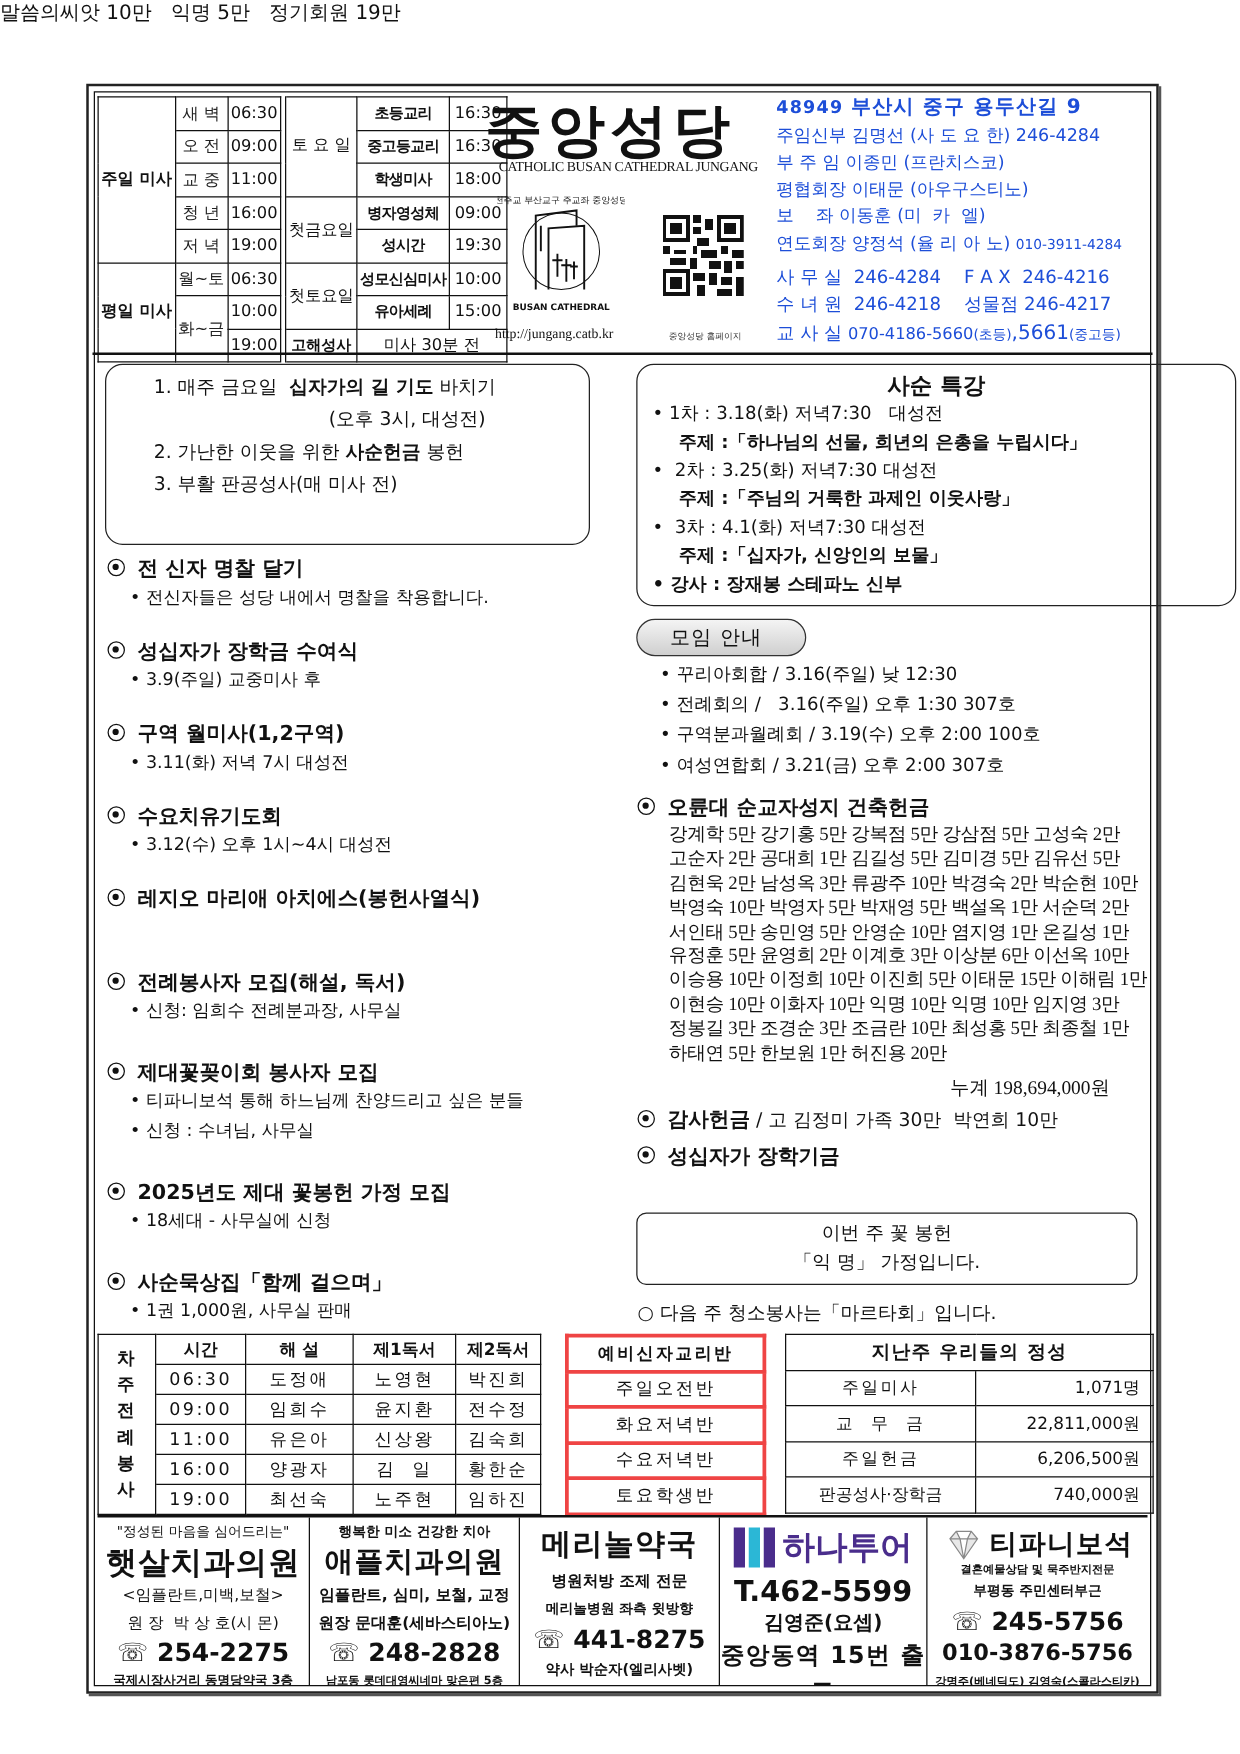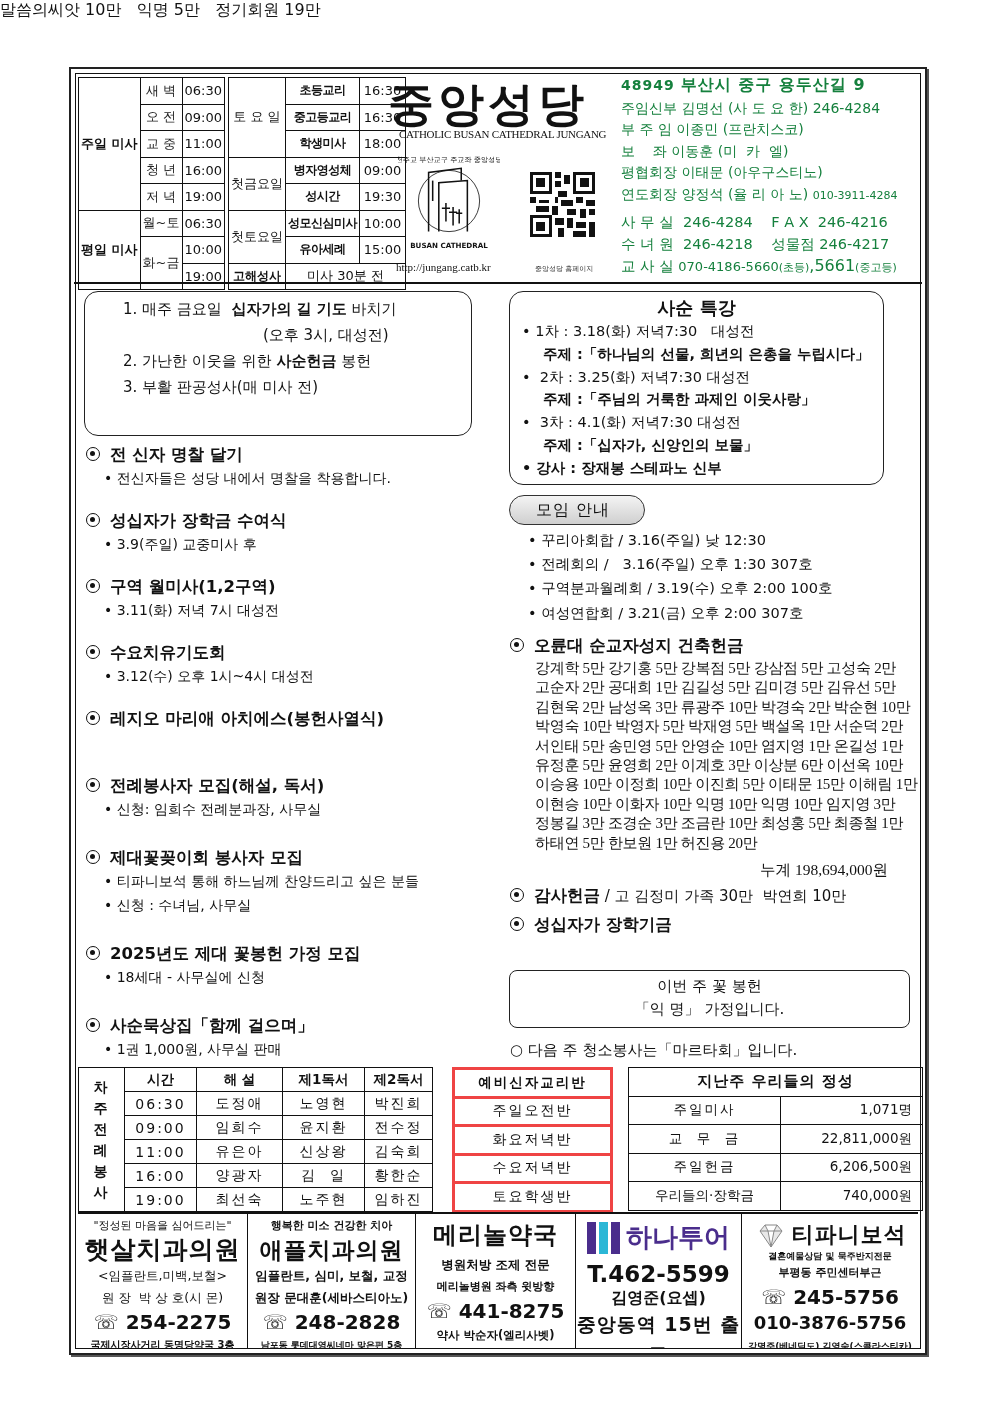--- a/index.html
+++ b/index.html
@@ -21,37 +21,37 @@
 
   
   .logo-title { position: absolute; left: 388px; top: 74px; font-size: 46px; font-weight: bold; letter-spacing: 4px; color: #111; }
   .logo-sub { position: absolute; left: 399px; top: 128px; font-size: 11px; font-family: "Liberation Serif", serif; letter-spacing: -0.3px; }
   .seal { position: absolute; left: 398px; top: 150px; width: 102px; height: 102px; }
   .qr { position: absolute; left: 530px; top: 172px; width: 65px; height: 65px; }
   .url { position: absolute; left: 396px; top: 261px; font-size: 11px; font-family: "Liberation Serif", serif; }
   .qr-cap { position: absolute; left: 535px; top: 264px; font-size: 7px; color: #333; }
 
   
-  .info { position: absolute; left: 621px; top: 74px; width: 300px; font-size: 14px; line-height: 21.5px; color: #15803d; }
+  .info { position: absolute; left: 621px; top: 74px; width: 300px; font-size: 14px; line-height: 21.5px; color: #1d4ed8; }
   .info .addr { font-weight: bold; font-size: 16px; letter-spacing: 1px; margin-bottom: 1px; }
   .info .addr .zip { font-size: 14px; margin-right: 6px; }
   .info .row { white-space: nowrap; }
   .info .row .small { font-size: 11px; }
   .info .offices { margin-top: 5px; line-height: 22px; font-size: 14.5px; }
 
   .hline { position: absolute; left: 74px; width: 848px; height: 2px; background: #111; }
 
   
   .rbox { position: absolute; border: 1.5px solid #222; border-radius: 14px; }
   .box-title { text-align: center; font-weight: bold; font-size: 18px; }
   .practice { left: 84px; top: 291px; width: 388px; height: 145px; padding-top: 4px; }
   .practice .item { font-size: 15px; line-height: 26px; padding-left: 38px; }
   .practice .item.indent { padding-left: 178px; }
   .practice b { font-weight: bold; }
-  .lecture { left: 509px; top: 291px; width: 375px; height: 194px; padding-top: 4px; }
+  .lecture { left: 509px; top: 291px; width: 480px; height: 194px; padding-top: 4px; }
   .lecture .l { font-size: 14.5px; line-height: 22.8px; padding-left: 12px; white-space: nowrap; }
   .lecture .l.topic { padding-left: 33px; font-weight: bold; }
   .lecture .l.speaker { font-weight: bold; }
 
   
   .notice { position: absolute; left: 86px; width: 410px; }
   .notice .h { font-weight: bold; font-size: 16.5px; line-height: 22px; white-space: nowrap; }
   .notice .h .mark, .rn .mark { display: inline-block; width: 14px; height: 14px; border: 1.5px solid #111; border-radius: 50%; position: relative; margin-right: 10px; vertical-align: -1px; }
   .notice .h .mark::after, .rn .mark::after { content: ""; position: absolute; left: 3px; top: 3px; width: 5px; height: 5px; border-radius: 50%; background: #111; }
   .notice .b { font-size: 14px; line-height: 24px; padding-left: 18px; white-space: nowrap; }
@@ -187,22 +187,22 @@
   <rect width="21" height="21" fill="#fff"></rect>
   <path fill="#111" d="M0 0h7v7h-7zM1 1v5h5v-5zM2 2h3v3h-3zM14 0h7v7h-7zM15 1v5h5v-5zM16 2h3v3h-3zM0 14h7v7h-7zM1 15v5h5v-5zM2 16h3v3h-3zM8 0h2v2h-2zM11 1h2v3h-2zM8 3h2v2h-2zM9 6h3v2h-3zM8 8h1v2h-1zM0 8h2v2h-2zM3 9h3v1h-3zM10 9h4v2h-4zM15 8h2v2h-2zM18 9h3v2h-3zM2 11h4v2h-4zM7 11h2v3h-2zM12 12h3v2h-3zM16 12h2v3h-2zM19 12h2v2h-2zM8 15h3v2h-3zM12 15h2v3h-2zM15 16h3v2h-3zM19 16h2v5h-2zM9 18h2v3h-2zM14 19h4v2h-4z"></path>
 </svg>
 <div class="url">http://jungang.catb.kr</div>
 <div class="qr-cap">중앙성당 홈페이지</div>
 
 <div class="info">
   <div class="addr"><span class="zip">48949</span><span>부산시 중구 용두산길 9</span></div>
   <div class="row"><span>주임신부</span> <span>김명선</span> <span>(사 도 요 한)</span> <span>246-4284</span></div>
   <div class="row"><span style="white-space:pre">부 주 임</span> <span>이종민</span> <span>(프란치스코)</span></div>
+  <div class="row"><span>평협회장</span> <span>이태문</span> <span>(아우구스티노)</span></div>
   <div class="row"><span style="white-space:pre">보    좌</span> <span>이동훈</span> <span style="white-space:pre">(미  카  엘)</span></div>
-  <div class="row"><span>평협회장</span> <span>이태문</span> <span>(아우구스티노)</span></div>
   <div class="row"><span>연도회장</span> <span>양정석</span> <span>(율 리 아 노)</span> <span class="small">010-3911-4284</span></div>
   <div class="offices">
     <div class="row" style="white-space:pre">사 무 실  246-4284    F A X  246-4216</div>
     <div class="row" style="white-space:pre">수 녀 원  246-4218    성물점 246-4217</div>
     <div class="row"><span>교 사 실</span>  <span style="font-size:13px">070-4186-5660</span><span class="small">(초등)</span><span style="font-size:16px">,5661</span><span class="small">(중고등)</span></div>
   </div>
 </div>
 
 <div class="hline" style="top:282px;"></div>
 
@@ -376,21 +376,21 @@
       </tr>
   <tr>
         <td class="k" style="white-space:pre">교  무  금</td>
         <td class="v">22,811,000원</td>
       </tr>
   <tr>
         <td class="k">주일헌금</td>
         <td class="v">6,206,500원</td>
       </tr>
   <tr>
-        <td class="k" style="letter-spacing:0">우리들의·장학금</td>
+        <td class="k" style="letter-spacing:0">판공성사·장학금</td>
         <td class="v">740,000원</td>
       </tr>
 </tbody>
   </table>
 
 <div class="ads">
   <div class="ad ad1">
     <div class="tag">"정성된 마음을 심어드리는"</div>
     <div class="big" style="font-size:25px;">햇살치과의원</div>
     <div class="mid">&lt;임플란트,미백,보철&gt;</div>

